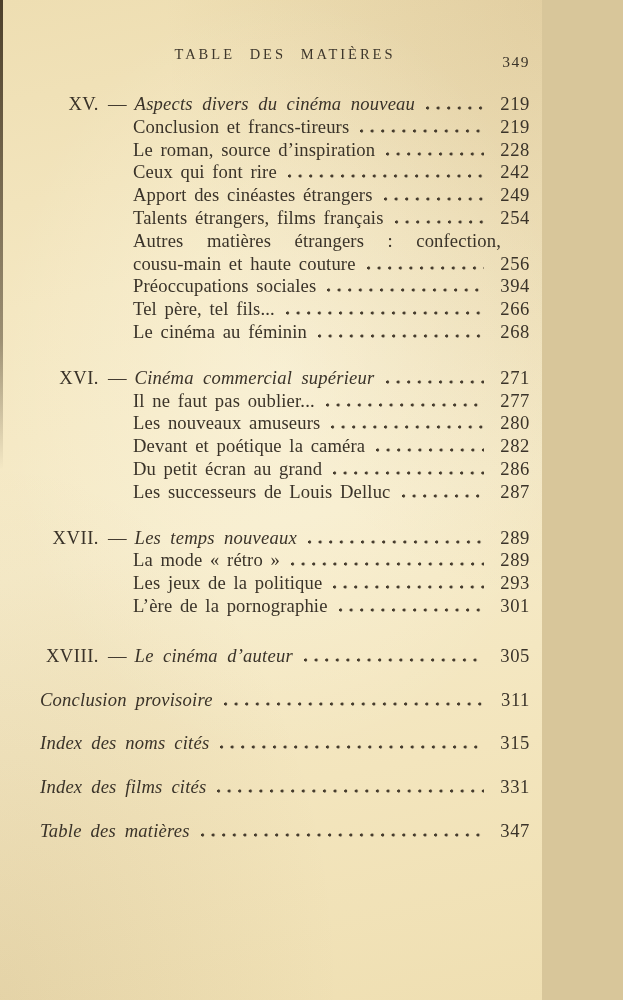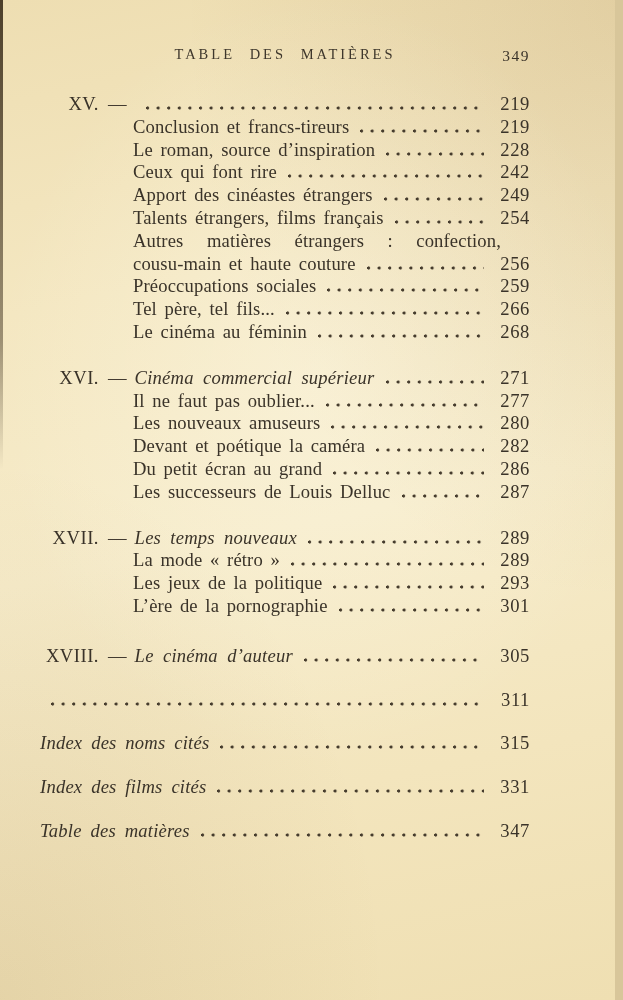--- a/index.html
+++ b/index.html
@@ -1,18 +1,18 @@
 <!DOCTYPE html>
 <html><head>
 <meta charset="utf-8">
 <style>
   html,body{margin:0;padding:0;background:#d8c69a;}
   .page{
     position:relative;
-    width:615px;height:1000px;
+    width:542px;height:1000px;
     overflow:hidden;
     box-sizing:border-box;
     font-family:"Liberation Serif","DejaVu Serif",serif;
     color:#3a3329;
     background:
       radial-gradient(75% 55% at 52% 38%, rgba(255,252,238,0.38), rgba(255,252,238,0) 70%),
       radial-gradient(140% 120% at 0% 100%, rgba(120,85,30,0.10), rgba(120,85,30,0) 45%),
       radial-gradient(140% 120% at 100% 0%, rgba(140,95,30,0.14), rgba(140,95,30,0) 50%),
       linear-gradient(168deg,#eedeb2 0%,#f4e7c1 28%,#f6ebc9 52%,#f3e5bd 76%,#efdfb2 100%);
   }
@@ -21,21 +21,21 @@
     background:linear-gradient(to bottom, rgba(48,35,18,0.85), rgba(48,35,18,0.45) 72%, rgba(48,35,18,0));
   }
   .content{position:absolute;left:40px;top:46px;width:490px;}
   
   .running-head{position:relative;height:18px;margin-bottom:29px;}
   .head-title{
     display:block;text-align:center;
     font-size:14.5px;letter-spacing:3px;word-spacing:8px;
     color:#3e372c;
   }
-  .head-folio{position:absolute;right:0;top:1px;font-size:15.5px;letter-spacing:1.5px;}
+  .head-folio{position:absolute;right:0;top:7px;font-size:15.5px;letter-spacing:1.5px;}
   
   .row{display:flex;align-items:baseline;line-height:22.8px;font-size:18.6px;}
   .num{flex:none;width:59px;text-align:right;letter-spacing:0.5px;}
   .dash{flex:none;padding:0 8px 0 9px;}
   .chapter-title{flex:none;font-style:italic;word-spacing:4.5px;letter-spacing:0.2px;}
   .entry-row{padding-left:93px;}
   .entry-label{flex:none;word-spacing:2.8px;letter-spacing:0.15px;}
   .dots{
     flex:1 1 auto;min-width:12px;height:4px;
     margin:0 4px -1px 11px;
@@ -61,20 +61,21 @@
   <div class="content">
     <header class="running-head">
       <span class="head-title">TABLE DES MATIÈRES</span>
       <span class="head-folio">349</span>
     </header>
     <main class="toc">
         <div class="section">
           <div class="row chapter-row">
             <span class="num">XV.</span>
             <span class="dash">—</span>
+            <span class="chapter-title">Aspects divers du cinéma nouveau</span>
             <span class="dots"></span>
             <span class="pg">219</span>
           </div>
           <div class="row entry-row">
             <span class="entry-label">Conclusion et francs-tireurs</span>
             <span class="dots"></span>
             <span class="pg">219</span>
           </div>
           <div class="row entry-row">
             <span class="entry-label">Le roman, source d’inspiration</span>
@@ -98,21 +99,21 @@
           </div>
           <div class="wrap-line">Autres matières étrangers : confection,</div>
           <div class="row entry-row">
             <span class="entry-label">cousu-main et haute couture</span>
             <span class="dots"></span>
             <span class="pg">256</span>
           </div>
           <div class="row entry-row">
             <span class="entry-label">Préoccupations sociales</span>
             <span class="dots"></span>
-            <span class="pg">259</span>
+            <span class="pg">394</span>
           </div>
           <div class="row entry-row">
             <span class="entry-label">Tel père, tel fils...</span>
             <span class="dots"></span>
             <span class="pg">266</span>
           </div>
           <div class="row entry-row">
             <span class="entry-label">Le cinéma au féminin</span>
             <span class="dots"></span>
             <span class="pg">268</span>
@@ -180,20 +181,21 @@
           <div class="row chapter-row">
             <span class="num">XVIII.</span>
             <span class="dash">—</span>
             <span class="chapter-title">Le cinéma d’auteur</span>
             <span class="dots"></span>
             <span class="pg">305</span>
           </div>
         </div>
         <div class="back-matter">
           <div class="row back-row">
+            <span class="back-title">Conclusion provisoire</span>
             <span class="dots"></span>
             <span class="pg">311</span>
           </div>
           <div class="row back-row">
             <span class="back-title">Index des noms cités</span>
             <span class="dots"></span>
             <span class="pg">315</span>
           </div>
           <div class="row back-row">
             <span class="back-title">Index des films cités</span>

